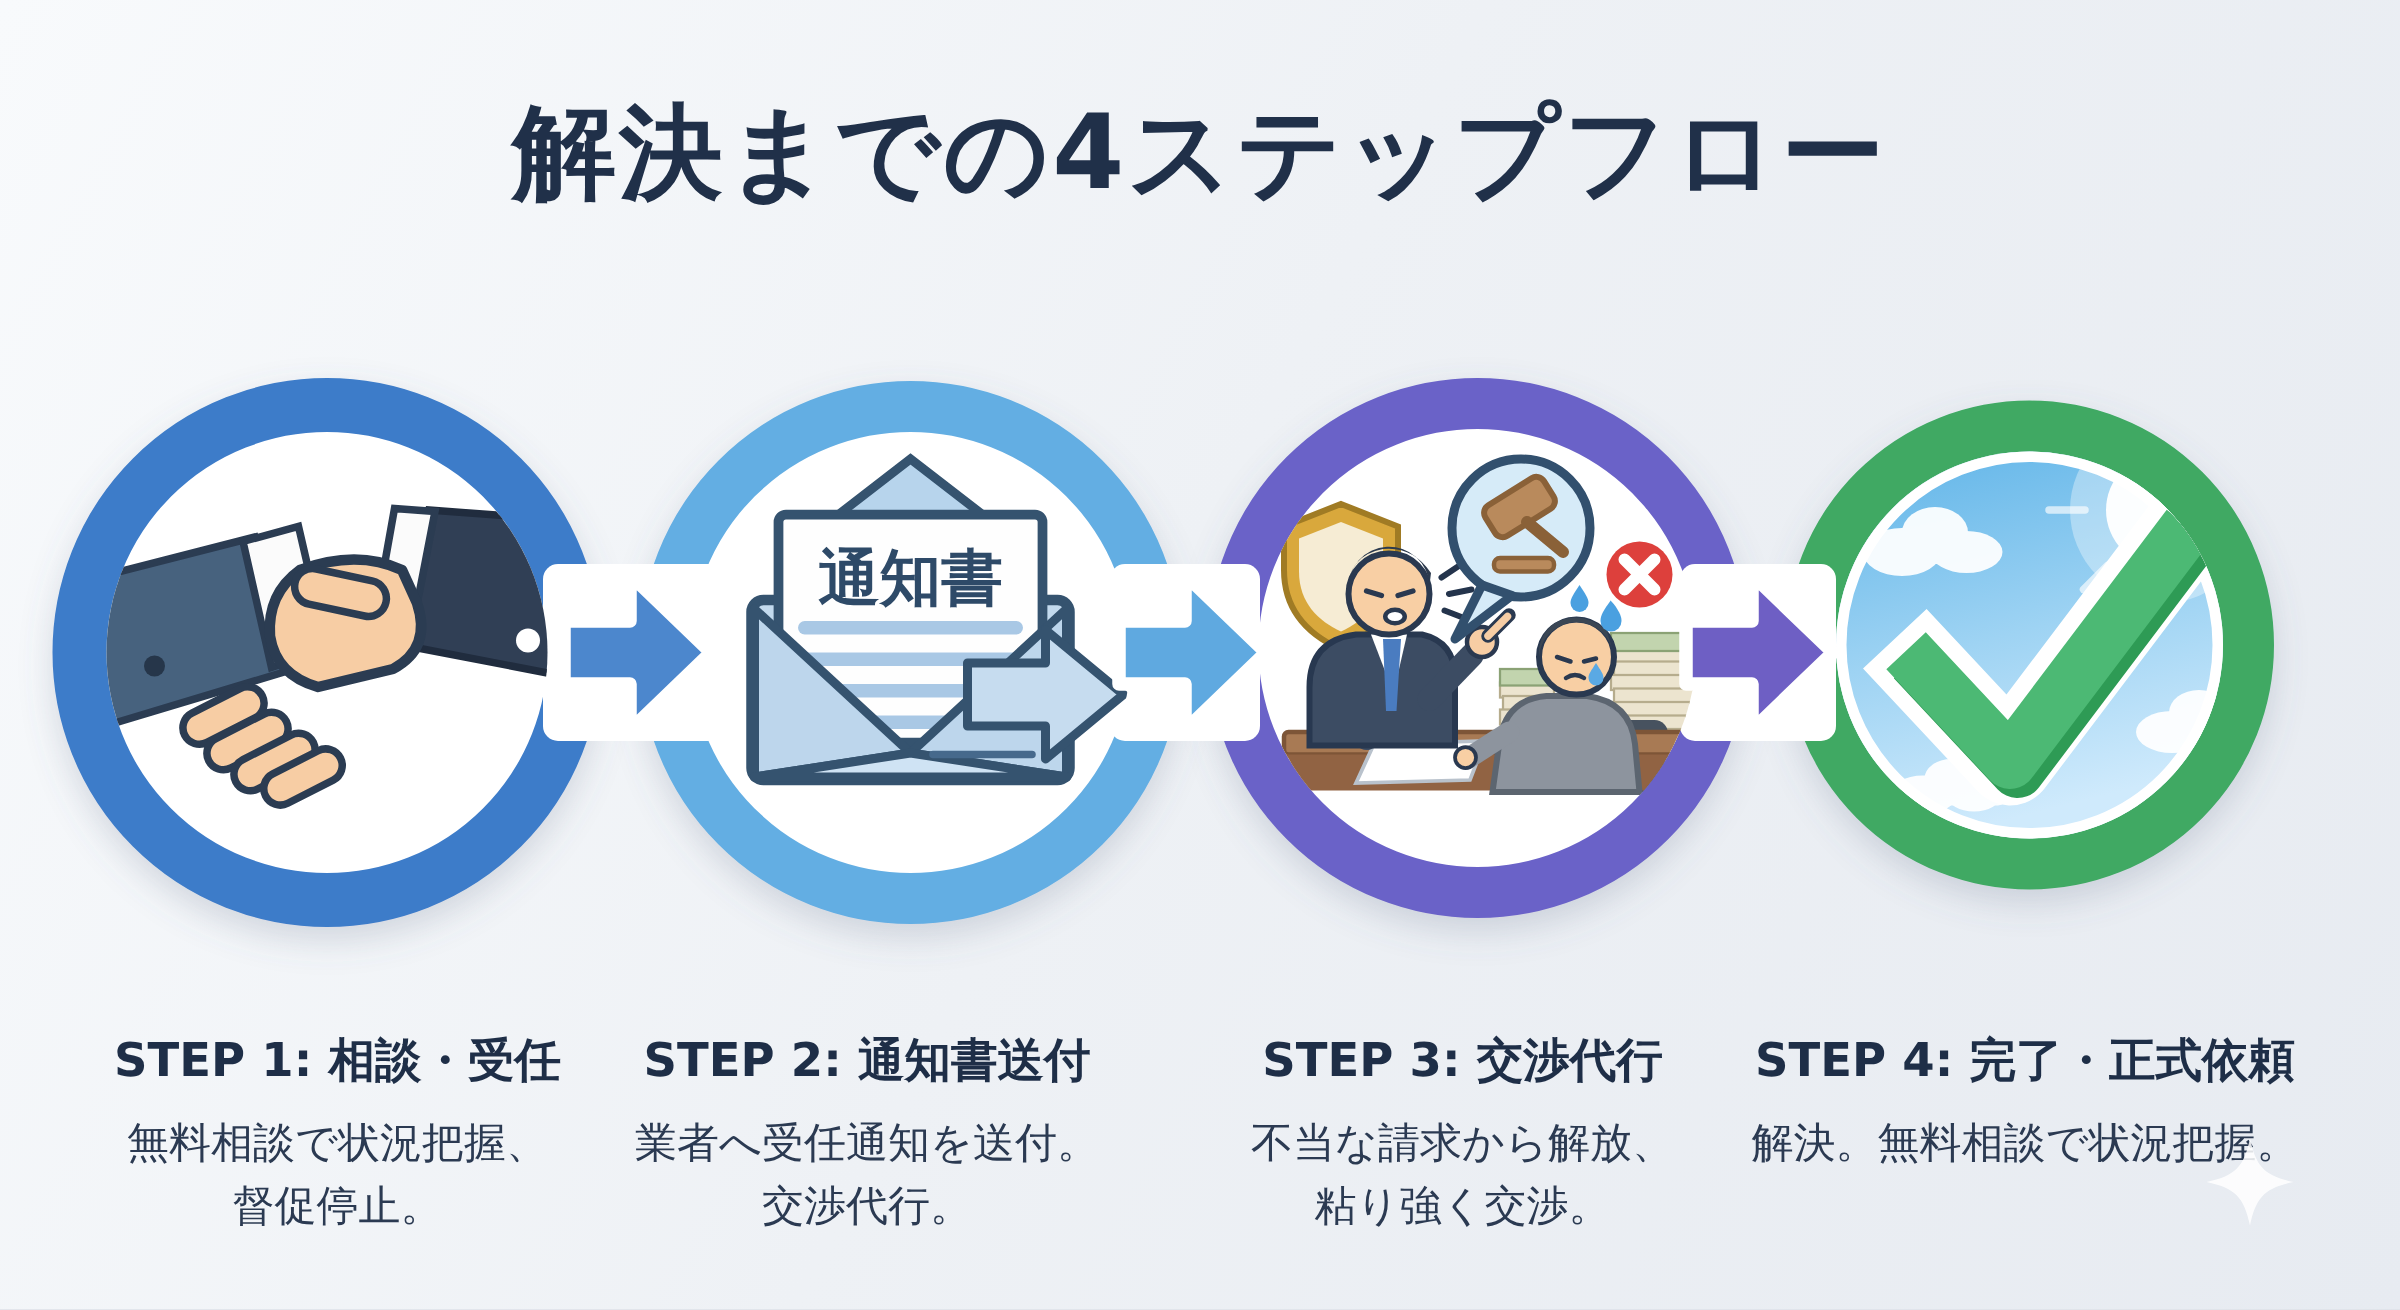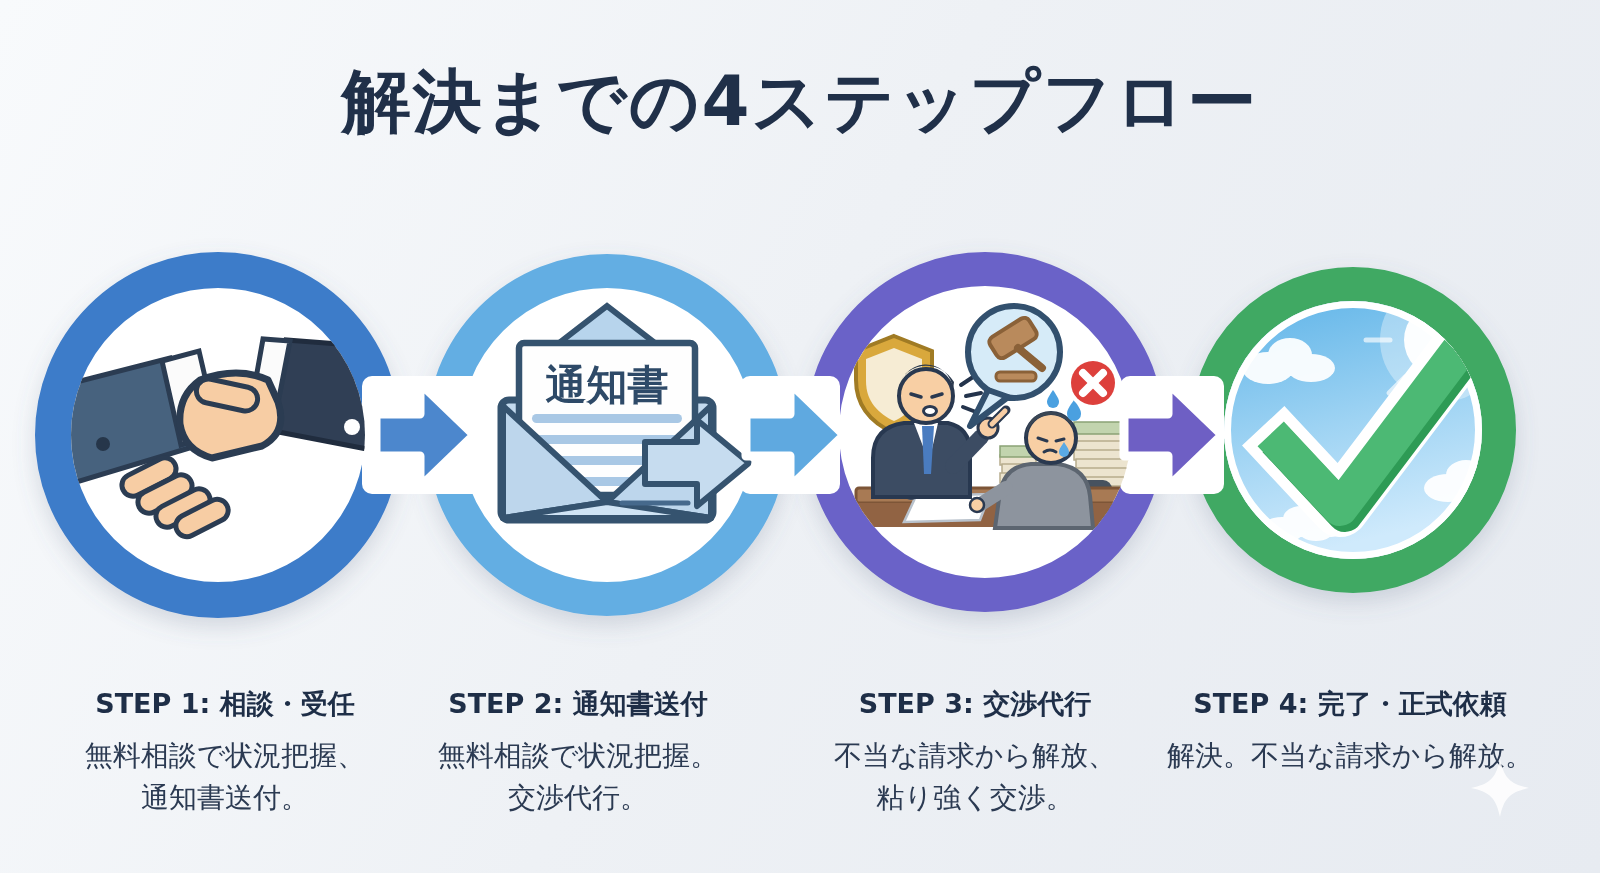--- a/index.html
+++ b/index.html
@@ -7,21 +7,21 @@
     position:relative;width:1600px;height:873px;overflow:hidden;
     background:linear-gradient(118deg,#f8fafc 0%,#eef1f5 48%,#e7ebf1 100%);
     font-family:"DejaVu Sans","Liberation Sans",sans-serif;
   }
   .title{
     position:absolute;top:56px;left:0;width:100%;margin:0;text-align:center;
     font-size:69px;font-weight:800;color:#203049;letter-spacing:2px;
   }
   .flow-svg{position:absolute;top:200px;left:0;}
   .step-col{position:absolute;top:686px;width:410px;transform:translateX(-50%);text-align:center;}
-  .step-heading{margin:0 0 13px;font-size:27px;font-weight:700;color:#1e2e47;}
+  .step-heading{margin:0 0 13px;font-size:31px;font-weight:700;color:#1e2e47;}
   .step-desc{margin:0;font-size:28px;line-height:1.5;color:#2b3a52;font-weight:500;}
   .sparkle{position:absolute;left:1468px;top:756px;}
 </style>
 </head>
 <body>
 
 <div class="canvas">
 
   <h1 class="title">解決までの4ステップフロー</h1>
 
@@ -212,32 +212,32 @@
       </g>
     </g>
 
     <polygon points="376,214 420,214 420,183 474,235 420,287 420,256 376,256" stroke="#ffffff" stroke-width="9" stroke-linejoin="round" fill="#4c87cd"></polygon>
     <polygon points="746,214 790,214 790,183 844,235 790,287 790,256 746,256" stroke="#ffffff" stroke-width="9" stroke-linejoin="round" fill="#5fa9e0"></polygon>
     <polygon points="1124,214 1168,214 1168,183 1222,235 1168,287 1168,256 1124,256" stroke="#ffffff" stroke-width="9" stroke-linejoin="round" fill="#6e5fc4"></polygon>
   </svg>
 
   <div class="step-col" style="left:225px">
     <p class="step-heading">STEP 1: 相談・受任</p>
-    <p class="step-desc"><span>無料相談で状況把握、</span><br><span>通知書送付。</span></p>
+    <p class="step-desc"><span>無料相談で状況把握、</span><br><span>督促停止。</span></p>
   </div>
   <div class="step-col" style="left:578px">
     <p class="step-heading">STEP 2: 通知書送付</p>
-    <p class="step-desc"><span>無料相談で状況把握。</span><br><span>交渉代行。</span></p>
+    <p class="step-desc"><span>業者へ受任通知を送付。</span><br><span>交渉代行。</span></p>
   </div>
   <div class="step-col" style="left:975px">
     <p class="step-heading">STEP 3: 交渉代行</p>
     <p class="step-desc"><span>不当な請求から解放、</span><br><span>粘り強く交渉。</span></p>
   </div>
   <div class="step-col" style="left:1350px">
     <p class="step-heading">STEP 4: 完了・正式依頼</p>
-    <p class="step-desc"><span>解決。不当な請求から解放。</span><span></span></p>
+    <p class="step-desc"><span>解決。無料相談で状況把握。</span><span></span></p>
   </div>
 
   <svg class="sparkle" width="64" height="64" viewBox="0 0 64 64">
     <path d="M32,3 C36,22 42,28 61,32 C42,36 36,42 32,61 C28,42 22,36 3,32 C22,28 28,22 32,3 Z" fill="#ffffff" opacity="0.85"></path>
   </svg>
 
 </div>
 
 </body></html>

